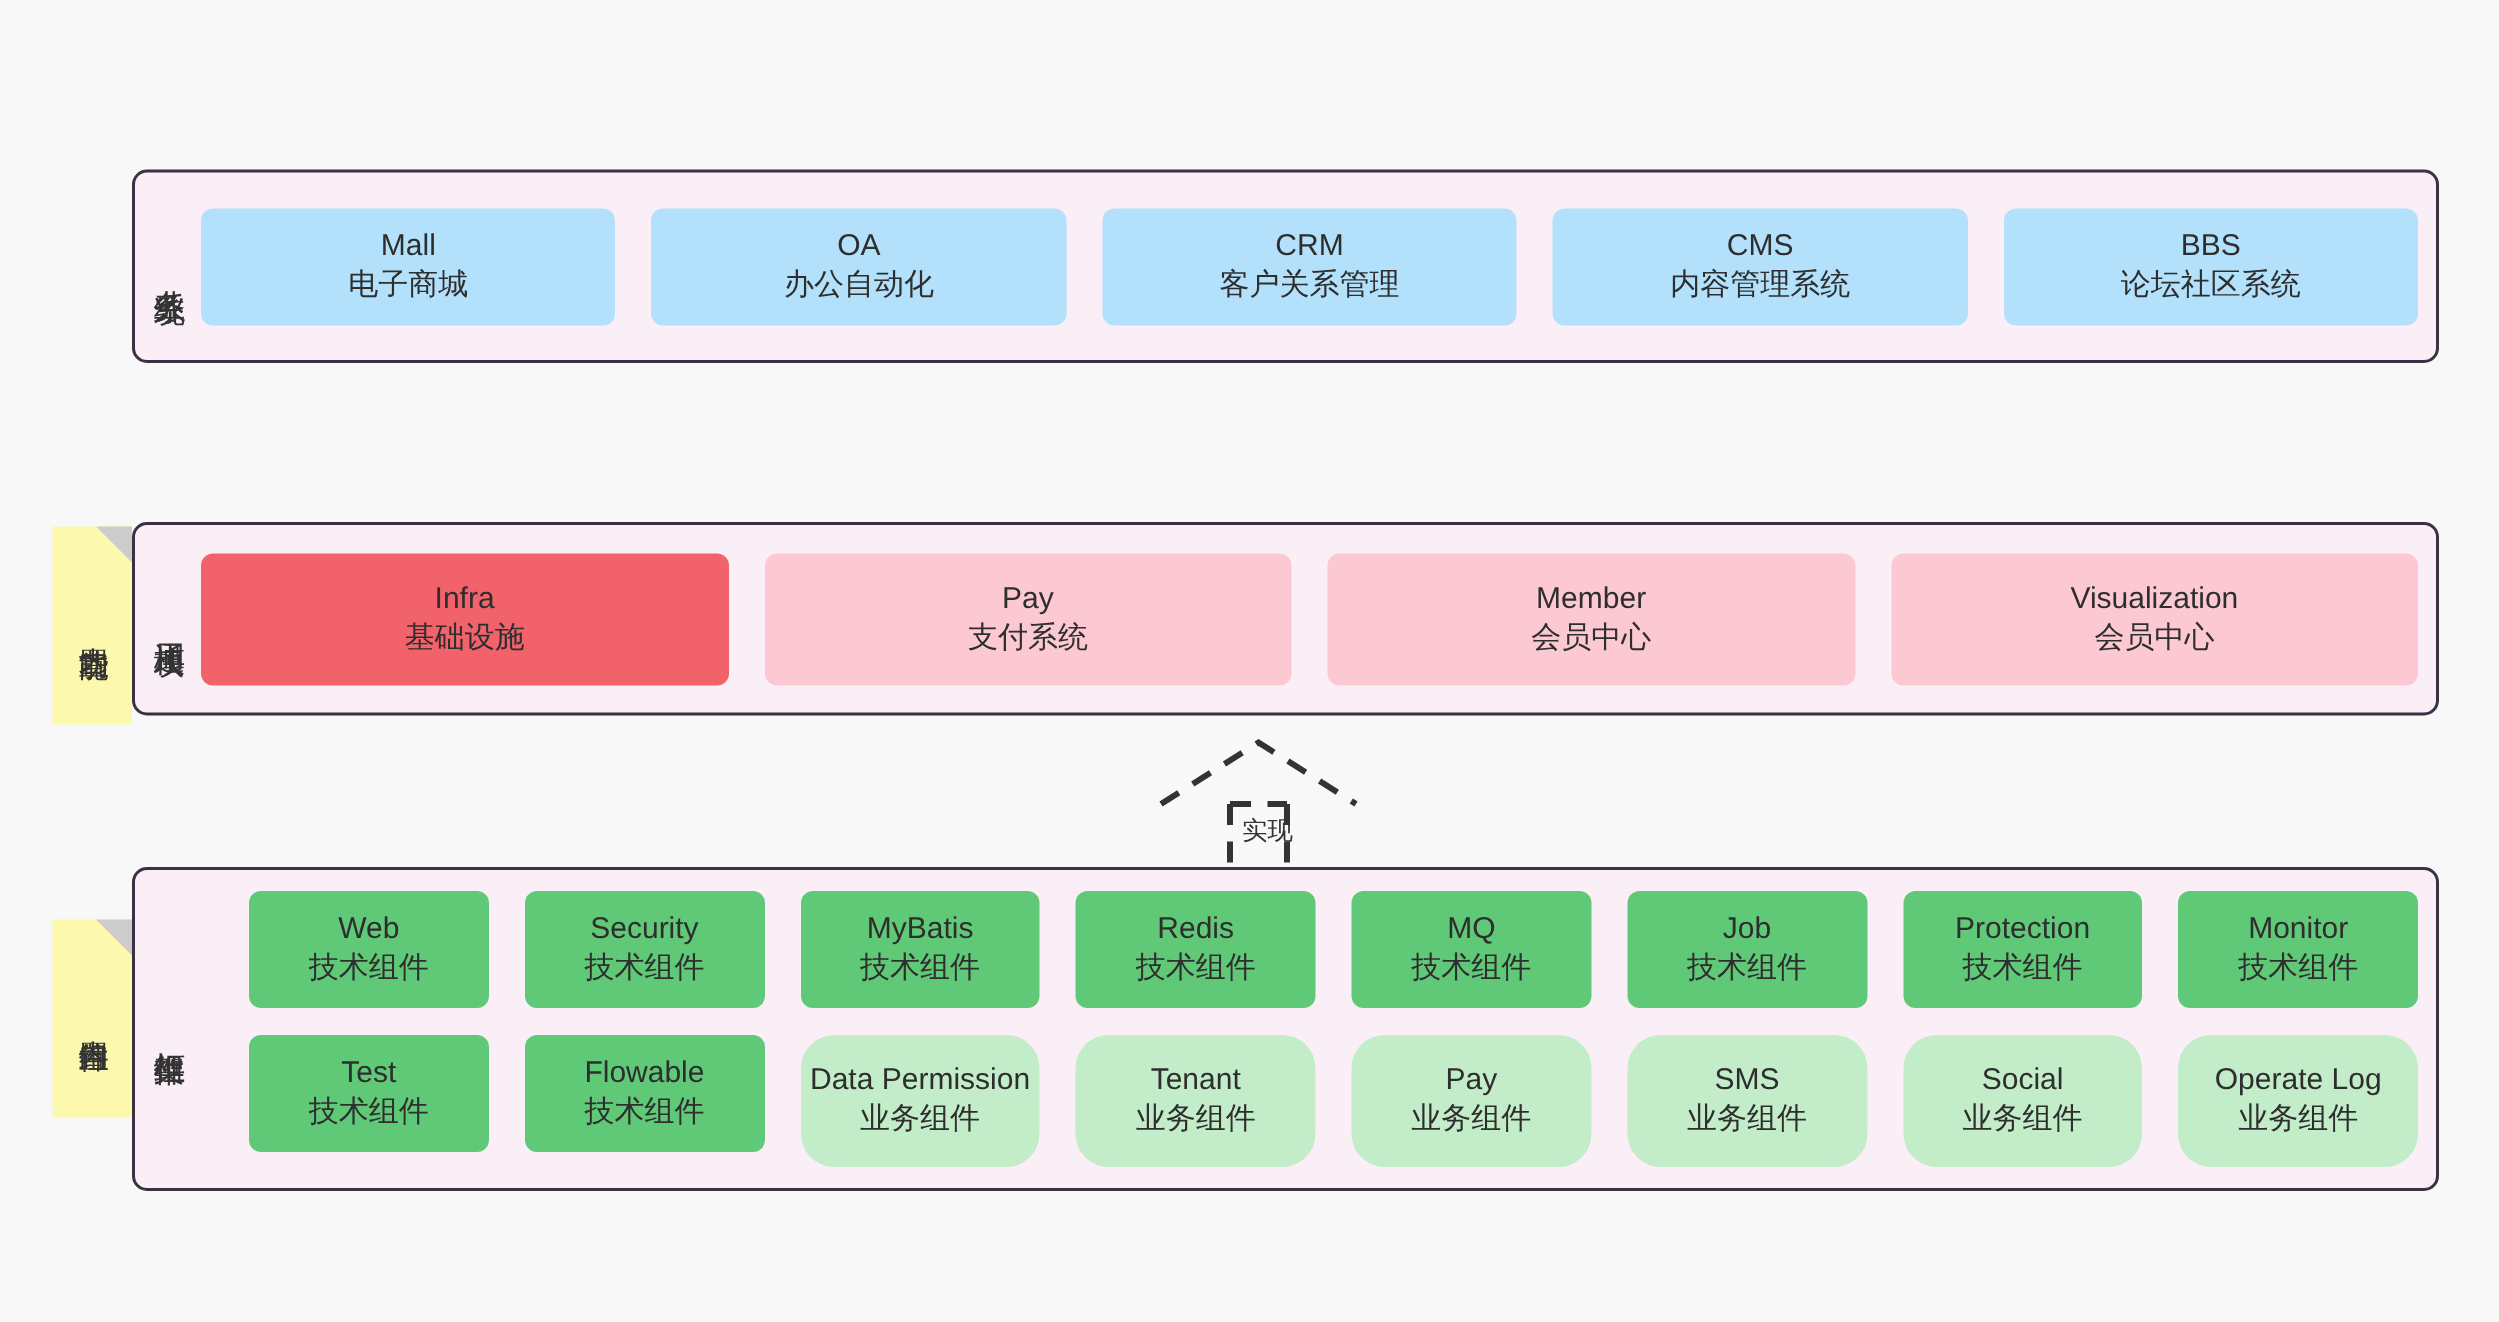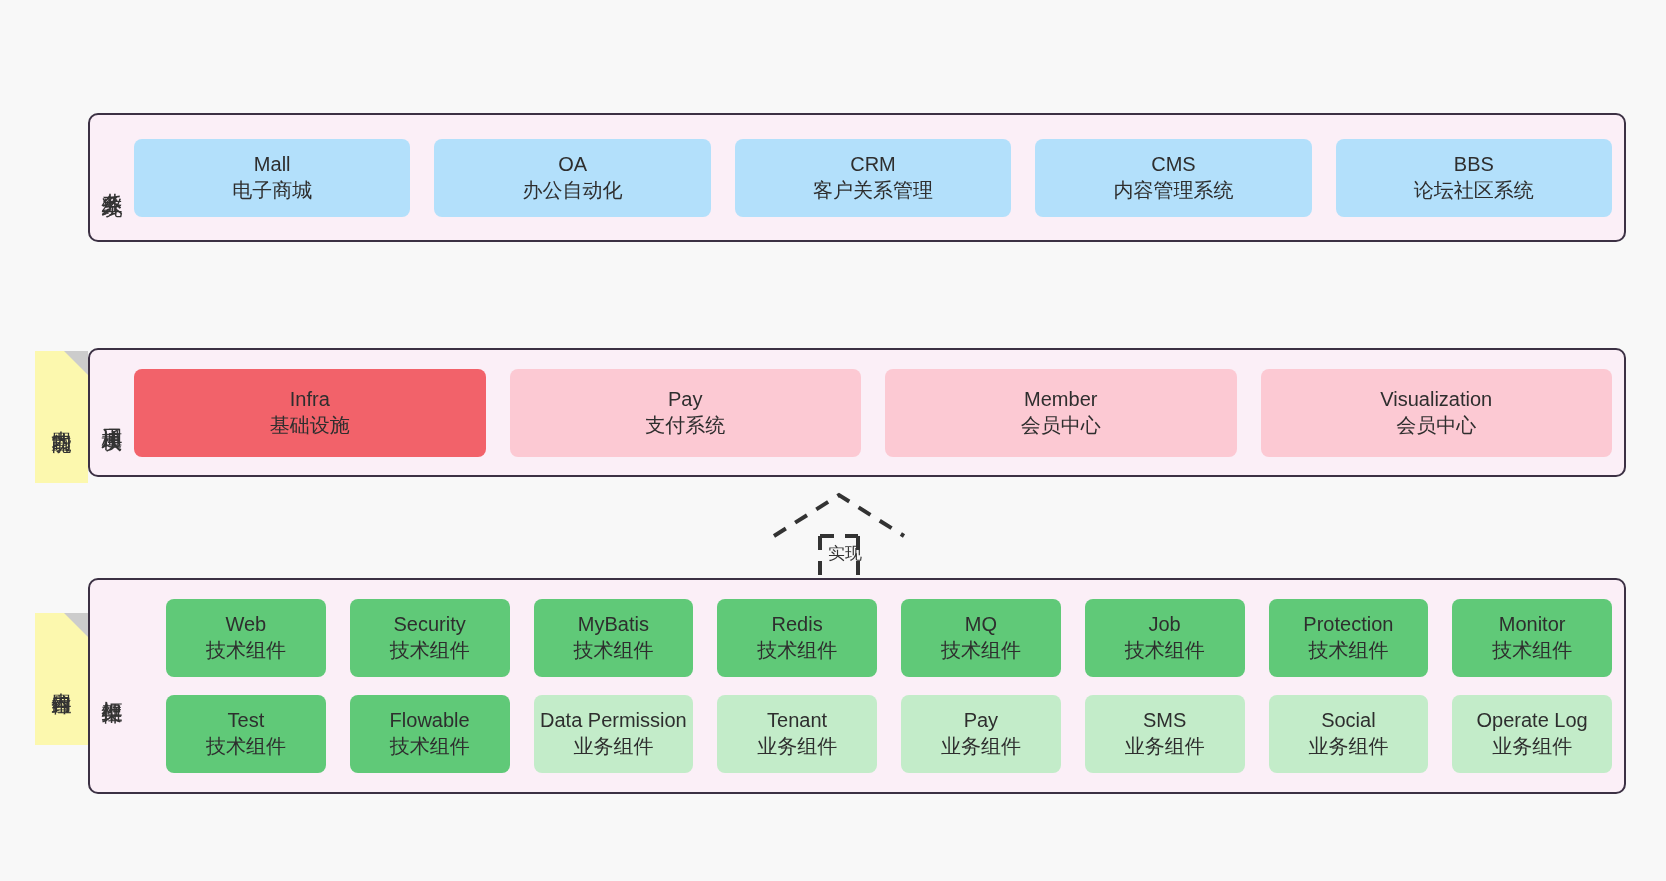--- a/index.html
+++ b/index.html
@@ -78,21 +78,21 @@
     user-select: none;
   }
   .card .l1 { white-space: nowrap; }
   .card .l1.wrap { white-space: normal; }
   .card .l2 { }
 
   .biz-card   { background: #b3e0fb; height: 78px; }
   .mod-strong { background: #f2626a; height: 88px; }
   .mod-light  { background: #fcc9d3; height: 88px; }
   .comp-tech  { background: #60c978; height: 78px; }
-  .comp-biz   { background: #c3ecc9; height: 78px; }
+  .comp-biz   { background: #c3ecc9; height: 88px; border-radius: 22px; }
 
   
   .note {
     position: absolute;
     background: #fcf8ae;
     box-sizing: border-box;
     display: flex;
     align-items: center;
     justify-content: center;
     font-size: 20px;

